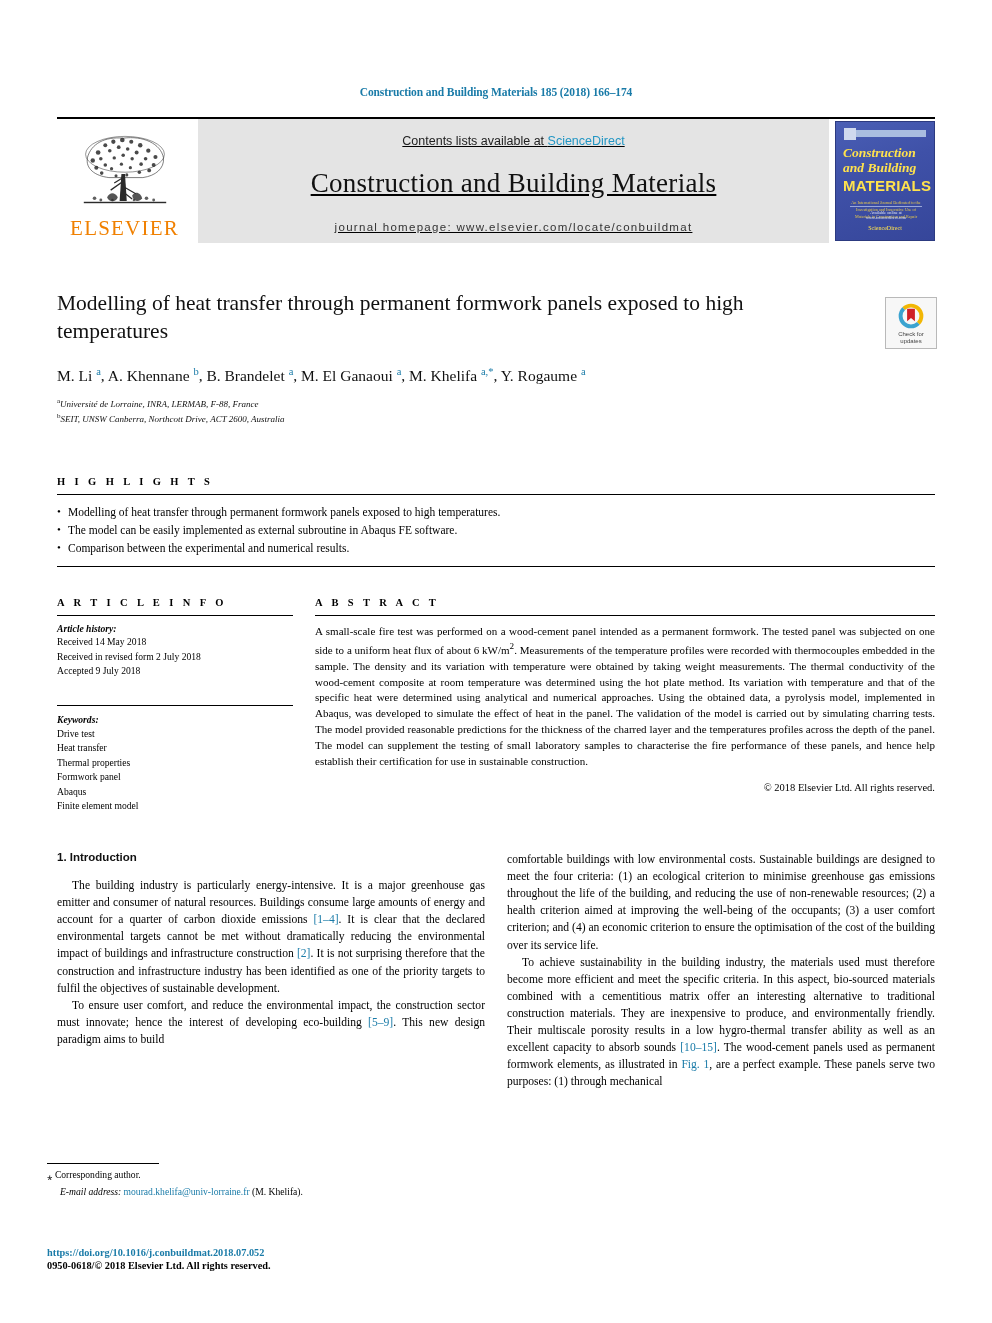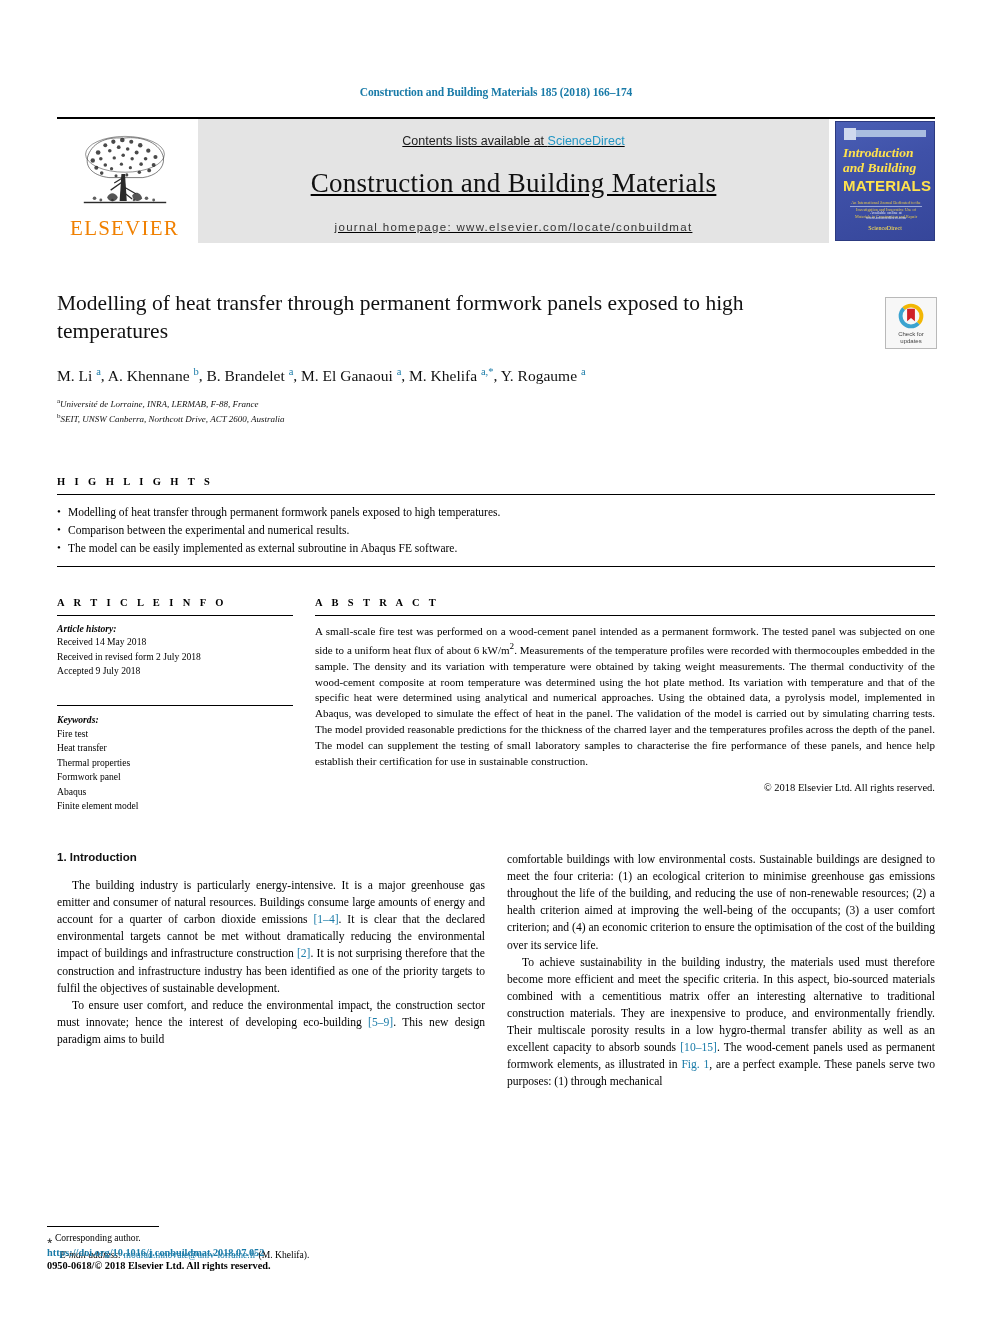--- a/index.html
+++ b/index.html
@@ -268,21 +268,21 @@
   .para.cont { text-indent: 0; }
   a.ref, .ref {
     color: #1a7ba8;
     text-decoration: none;
   }
 
   
   .footnotes {
     position: absolute;
     left: 47px;
-    top: 1226px;
+    top: 1163px;
     width: 430px;
   }
   .fn-rule { border-top: 1px solid #000; width: 112px; }
   .fn-line {
     font-family: "Liberation Serif", serif;
     font-size: 9.6px;
     line-height: 1.5;
     padding-top: 3px;
   }
   .fn-line .star { font-size: 10px; }
@@ -369,21 +369,21 @@
         <span>Contents lists available at </span><span class="sd">ScienceDirect</span>
       </div>
       <div class="journal-title">Construction and Building Materials</div>
       <div class="journal-homepage">journal homepage: www.elsevier.com/locate/conbuildmat</div>
     </div>
 
     <div class="cover">
       <div class="cover-inner">
         <div class="cover-topbar"></div>
         <div class="cover-elsbox"></div>
-        <div class="cover-line1">Introduction</div>
+        <div class="cover-line1">Construction</div>
         <div class="cover-line2">and Building</div>
         <div class="cover-line3">MATERIALS</div>
         <div class="cover-sub">An International Journal Dedicated to the Investigation and Innovative Use of Materials in Construction and Repair</div>
         <div class="cover-foot">Available online at www.sciencedirect.com</div>
         <div class="cover-foot2">ScienceDirect</div>
       </div>
     </div>
   </div>
 
   <div class="title-block">
@@ -409,43 +409,43 @@
         <span>updates</span>
       </div>
     </div>
   </div>
 
   <div class="hl-block">
     <div class="sec-head">H I G H L I G H T S</div>
     <div class="rule-top"></div>
     <ul class="hl-list">
       <li>Modelling of heat transfer through permanent formwork panels exposed to high temperatures.</li>
+      <li>The model can be easily implemented as external subroutine in Abaqus FE software.</li>
       <li>Comparison between the experimental and numerical results.</li>
-      <li>The model can be easily implemented as external subroutine in Abaqus FE software.</li>
     </ul>
     <div class="rule-bottom"></div>
   </div>
 
   <div class="info-abs">
 
     <div class="col-info">
       <div class="sec-head">A R T I C L E  I N F O</div>
       <div class="info-rule"></div>
       <div class="meta-block">
         <div class="meta-title">Article history:</div>
         <div class="meta-line">Received 14 May 2018</div>
         <div class="meta-line">Received in revised form 2 July 2018</div>
         <div class="meta-line">Accepted 9 July 2018</div>
       </div>
       <div class="kw-gap"></div>
       <div class="kw-rule"></div>
       <div>
         <ul class="kw-list">
           <li class="meta-title" style="margin-bottom:0">Keywords:</li>
-          <li>Fire test</li>
+          <li>Drive test</li>
           <li>Heat transfer</li>
           <li>Thermal properties</li>
           <li>Formwork panel</li>
           <li>Abaqus</li>
           <li>Finite element model</li>
         </ul>
       </div>
     </div>
 
     <div class="col-abs">
@@ -470,21 +470,21 @@
   </div>
 
   <div class="footnotes">
     <div class="fn-rule"></div>
     <div class="fn-line">
       <span class="star">⁎</span>
       <span>Corresponding author.</span>
     </div>
     <div class="fn-line fn-email">
       <i>E-mail address:</i>
-      <span class="ref">mourad.innovate@univ-lorraine.fr</span>
+      <span class="ref">mourad.khelifa@univ-lorraine.fr</span>
       <span>(M. Khelifa).</span>
     </div>
   </div>
 
   <div class="doi-block">
     <div class="doi-link">https://doi.org/10.1016/j.conbuildmat.2018.07.052</div>
     <div class="issn-line">0950-0618/© 2018 Elsevier Ltd. All rights reserved.</div>
   </div>
 
 </div>

